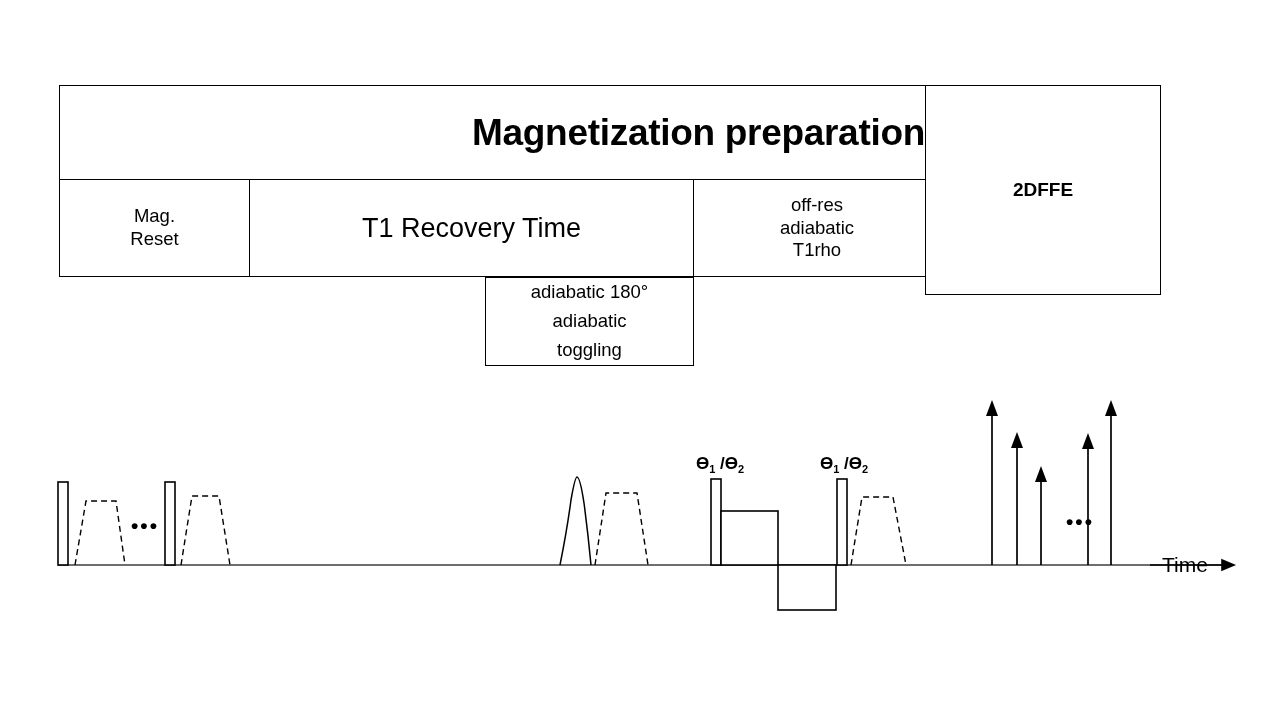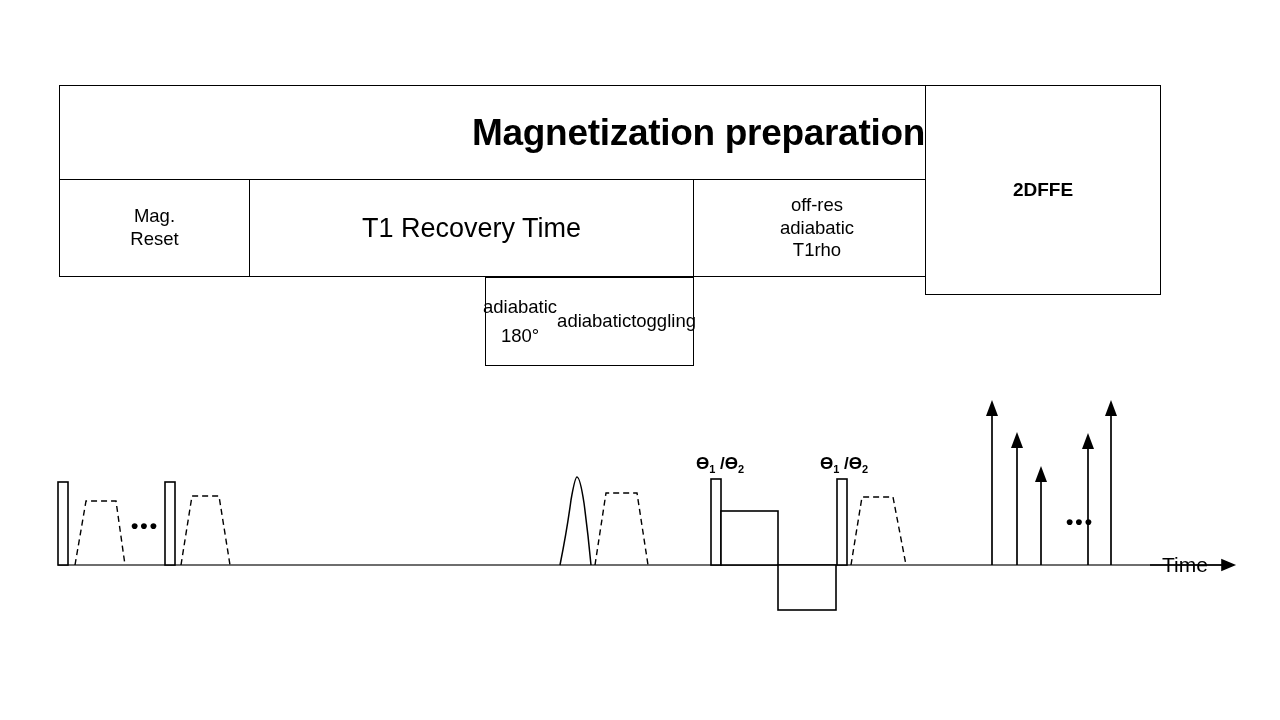--- a/index.html
+++ b/index.html
@@ -63,21 +63,21 @@
   #adiabatic-box {
     position: absolute;
     left: 485px;
     top: 277px;
     width: 209px;
     height: 89px;
     box-sizing: border-box;
     border: 1.6px solid #000;
     background: #fff;
     display: flex;
-    flex-direction: row;
+    flex-direction: column;
     align-items: center;
     justify-content: center;
     font-size: 18.5px;
     line-height: 1.55;
     text-align: center;
   }
 
   
   #sequence-diagram {
     position: absolute;

